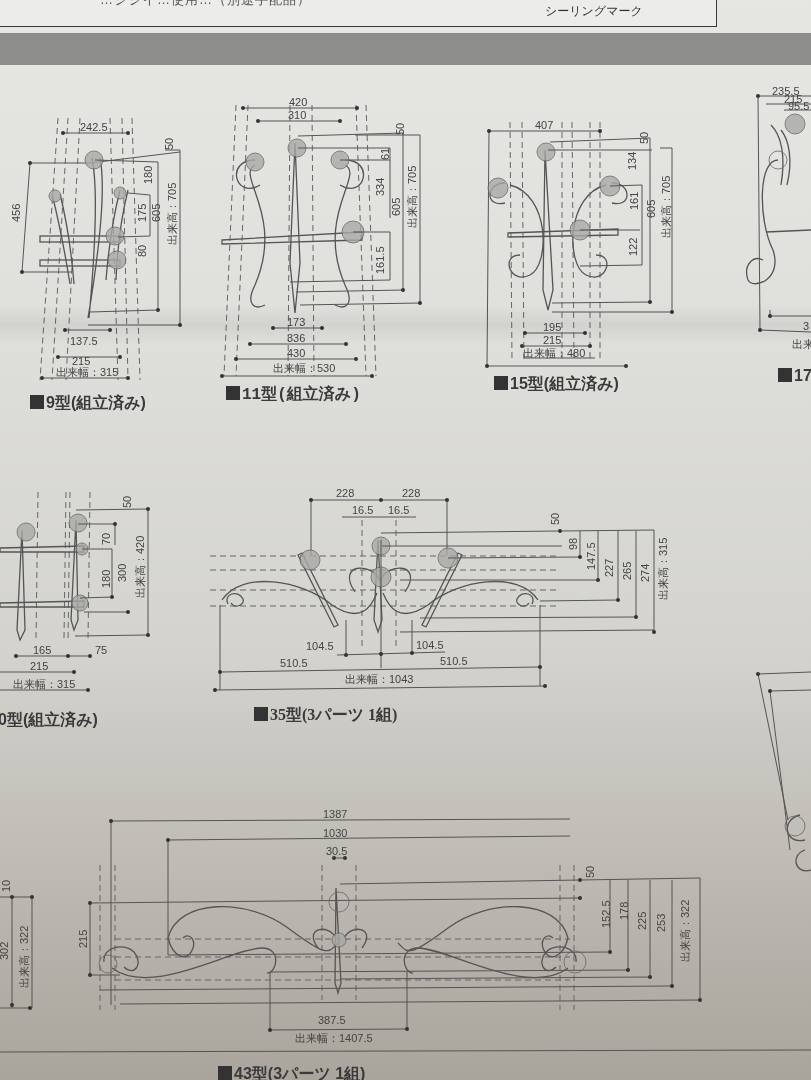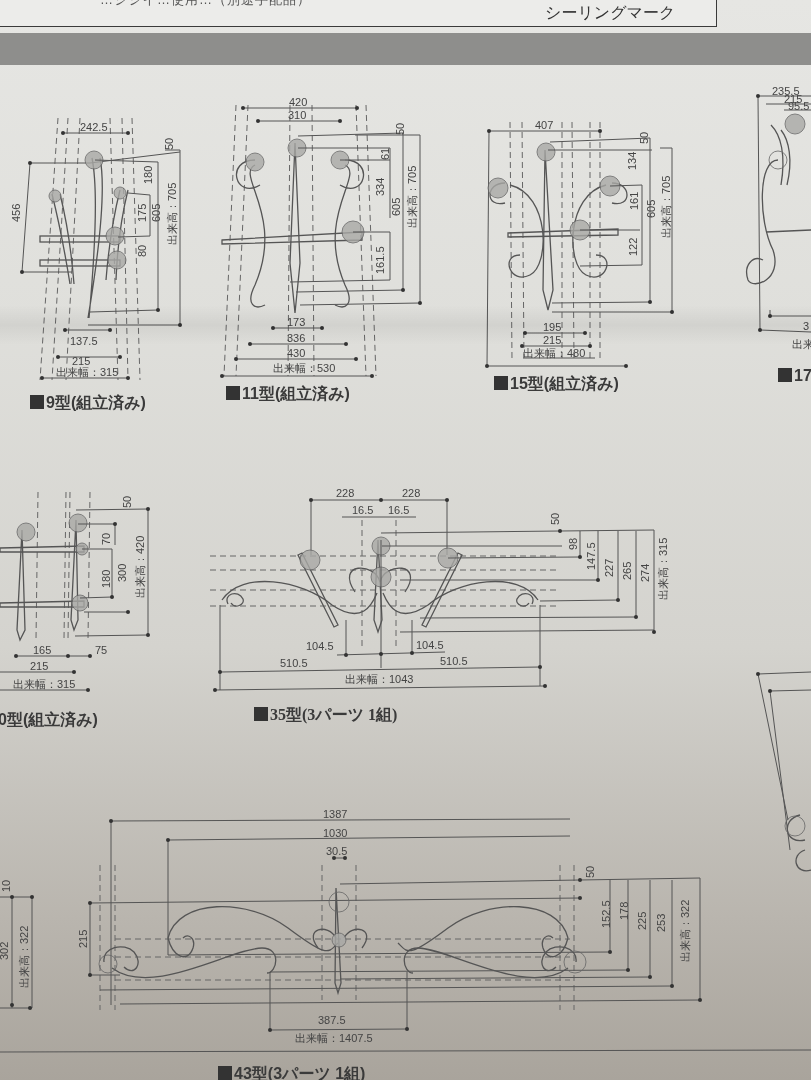--- a/index.html
+++ b/index.html
@@ -1,21 +1,21 @@
 <!DOCTYPE html>
 <html><head>
 <meta charset="utf-8">
 <style>
   html,body{margin:0;padding:0;}
   body{width:811px;height:1080px;overflow:hidden;position:relative;
     background:linear-gradient(180deg,#e6e6e3 0%,#dfdfdb 30%,#d4d3ce 60%,#b9b5ae 85%,#a9a49c 100%);
     font-family:"Liberation Sans",sans-serif;color:#333;}
   .topbox{position:absolute;left:0;top:0;width:716px;height:26px;background:#ececea;border-bottom:1.5px solid #3a3a3a;border-right:1.5px solid #3a3a3a;}
   .topbox .t1{position:absolute;left:100px;top:-9px;font-size:13px;color:#555;letter-spacing:1px;}
-  .topbox .t2{position:absolute;left:545px;top:3px;font-size:16px;color:#333;}
+  .topbox .t2{position:absolute;left:545px;top:3px;font-size:12px;color:#333;}
   .band{position:absolute;left:0;top:33px;width:811px;height:32px;background:#8e8e8c;}
   .sheet{position:absolute;left:0;top:65px;width:811px;height:1015px;}
   svg{position:absolute;left:0;top:0;}
   .cap{position:absolute;font-size:16px;font-weight:bold;color:#3a3a3a;white-space:nowrap;}
   .cap .sq{display:inline-block;width:14px;height:14px;background:#333;margin-right:2px;vertical-align:-1px;}
   .dim{font-family:"Liberation Sans",sans-serif;font-size:11px;fill:#444;}
   .fold{position:absolute;left:0;top:240px;width:811px;height:40px;background:linear-gradient(180deg,rgba(0,0,0,0.0),rgba(0,0,0,0.06),rgba(0,0,0,0));}
 </style>
 </head>
 <body>
@@ -432,18 +432,18 @@
     <text class="dim" transform="translate(28,988) rotate(-90)">出来高：322</text>
   </g>
 
   <line x1="0" y1="1052" x2="811" y2="1050" style="stroke:#555;stroke-width:1"></line>
 </svg>
 
 <div class="fold"></div>
 </div>
 
 <div class="cap" style="left:30px;top:393px;"><span class="sq"></span><span>9型(組立済み)</span></div>
-<div class="cap" style="left:226px;top:384px;"><span class="sq"></span><span>11型(組立済み)</span></div>
+<div class="cap" style="left:226px;top:384px;font-family:Liberation Mono, monospace;"><span class="sq"></span><span>11型(組立済み)</span></div>
 <div class="cap" style="left:494px;top:374px;"><span class="sq"></span><span>15型(組立済み)</span></div>
 <div class="cap" style="left:778px;top:366px;"><span class="sq"></span><span>17型</span></div>
 <div class="cap" style="left:-2px;top:710px;"><span>0型(組立済み)</span></div>
 <div class="cap" style="left:254px;top:705px;font-family:Liberation Serif, serif;"><span class="sq"></span><span>35型(3パーツ 1組)</span></div>
 <div class="cap" style="left:218px;top:1064px;"><span class="sq"></span><span>43型(3パーツ 1組)</span></div>
 
 </body></html>

